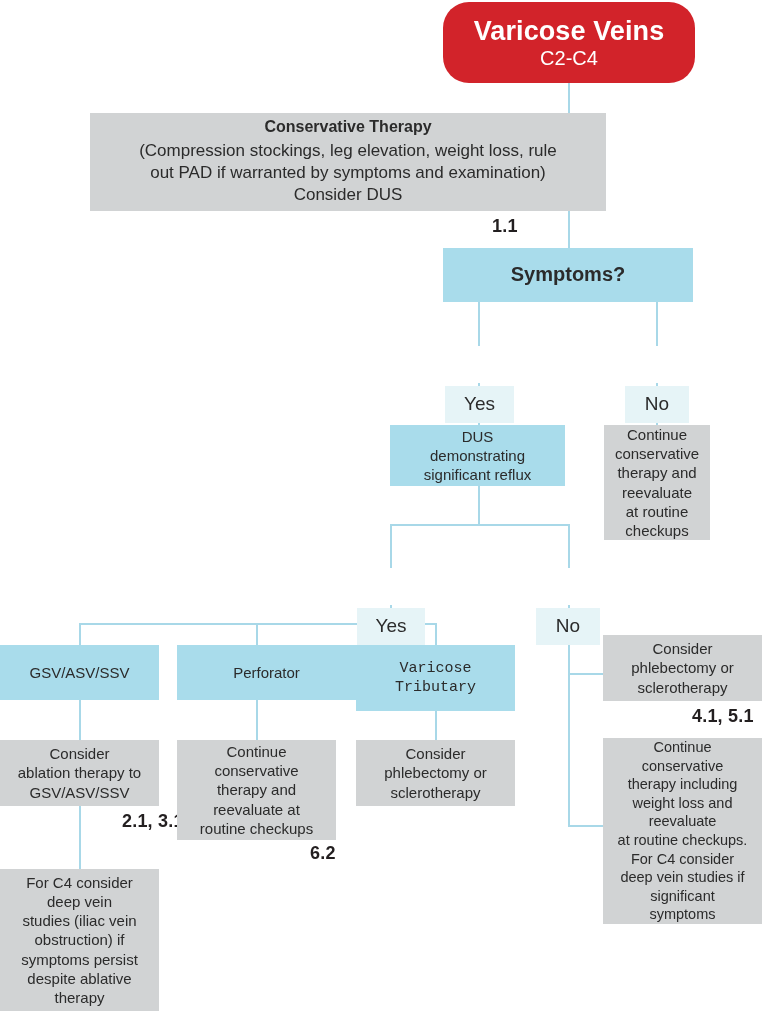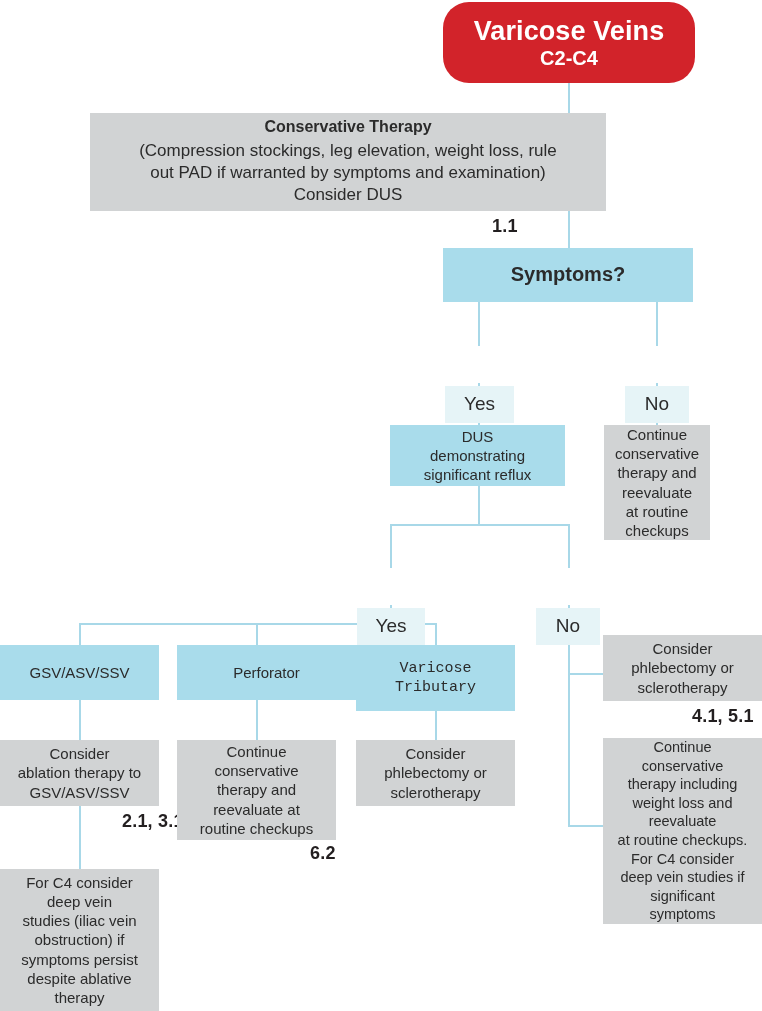--- a/index.html
+++ b/index.html
@@ -40,21 +40,21 @@
     line-height:1.12;
     border-radius:26px;
   }
   .title-main .t1{
     font-size:27px;
     font-weight:bold;
     letter-spacing:.1px;
   }
   .title-main .t2{
     font-size:20px;
-    font-weight:700;
+    font-weight:400;
     margin-top:1px;
   }
   .hdr{
     font-size:20px;
     font-weight:bold;
   }
   .yn{ font-size:19px; font-weight:400; }
   .body-txt{ font-size:15px; }
   .body-sm{ font-size:14.5px; }
 

